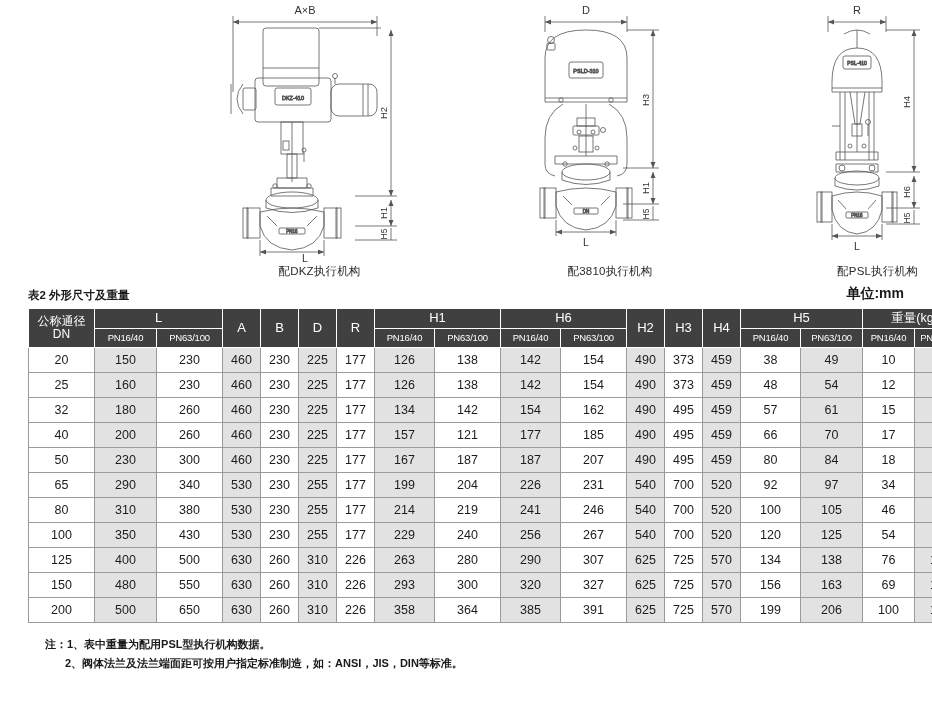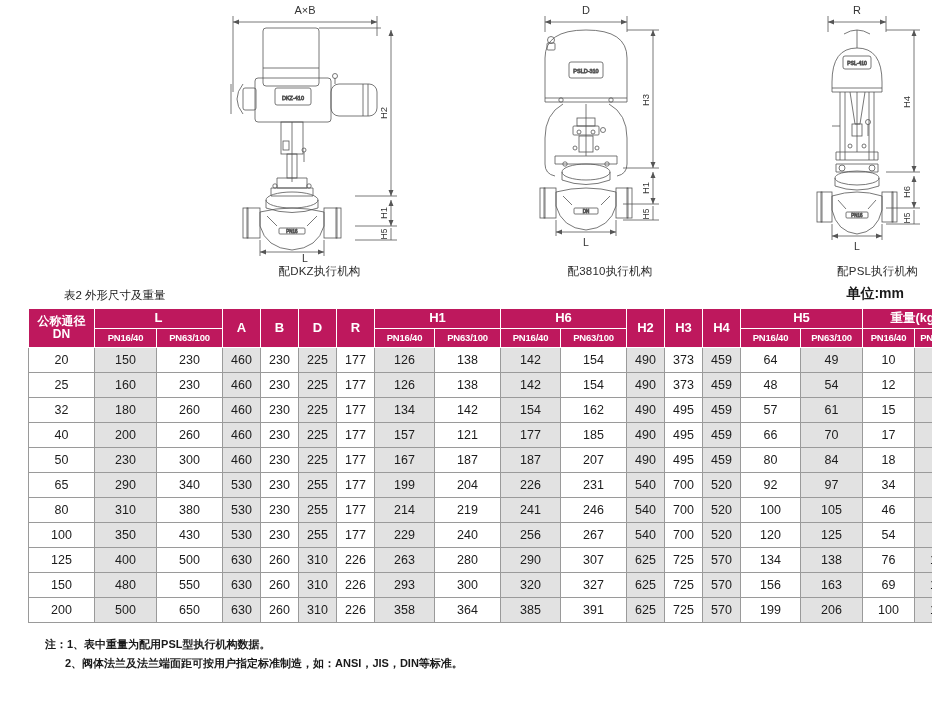--- a/index.html
+++ b/index.html
@@ -48,46 +48,45 @@
     padding: 0 28px;
   }
   .table-head-line {
     display: flex;
     justify-content: space-between;
     align-items: flex-end;
     margin-bottom: 5px;
   }
   .tbl-title {
     font-size: 11.5px;
-    font-weight: normal;
+    font-weight: bold;
     color: #1a1a1a;
-    margin-left: 36px;
   }
   .tbl-unit {
     font-size: 14px;
     font-weight: bold;
     color: #1a1a1a;
   }
 
   table.dim {
     border-collapse: collapse;
     width: 876px;
     table-layout: fixed;
   }
   table.dim th, table.dim td {
     border: 1px solid #9a9a9a;
     text-align: center;
     vertical-align: middle;
     padding: 0;
   }
   table.dim thead th {
-    background: #be185d;
+    background: #404040;
     color: #ffffff;
     border: 1px solid #ffffff;
-    font-weight: bold;
+    font-weight: normal;
     line-height: 1.1;
   }
   th.grp { font-size: 13px; height: 20px; }
   th.sub { font-size: 9.5px; height: 19px; letter-spacing: -.2px; }
   th.tall { font-size: 13px; height: 39px; }
   th.dn   { font-size: 12px; height: 39px; line-height: 1.45; }
   th.wt   { font-size: 12.5px; height: 20px; }
 
   table.dim tbody td {
     height: 25px;
@@ -409,21 +408,21 @@
           <td>230</td>
           <td class="sh">225</td>
           <td>177</td>
           <td class="sh">126</td>
           <td>138</td>
           <td class="sh">142</td>
           <td>154</td>
           <td class="sh">490</td>
           <td>373</td>
           <td class="sh">459</td>
-          <td>64</td>
+          <td>38</td>
           <td class="sh">49</td>
           <td>10</td>
           <td class="sh">13</td>
         </tr>
         <tr>
           <td>25</td>
           <td class="sh">160</td>
           <td>230</td>
           <td class="sh">460</td>
           <td>230</td>

